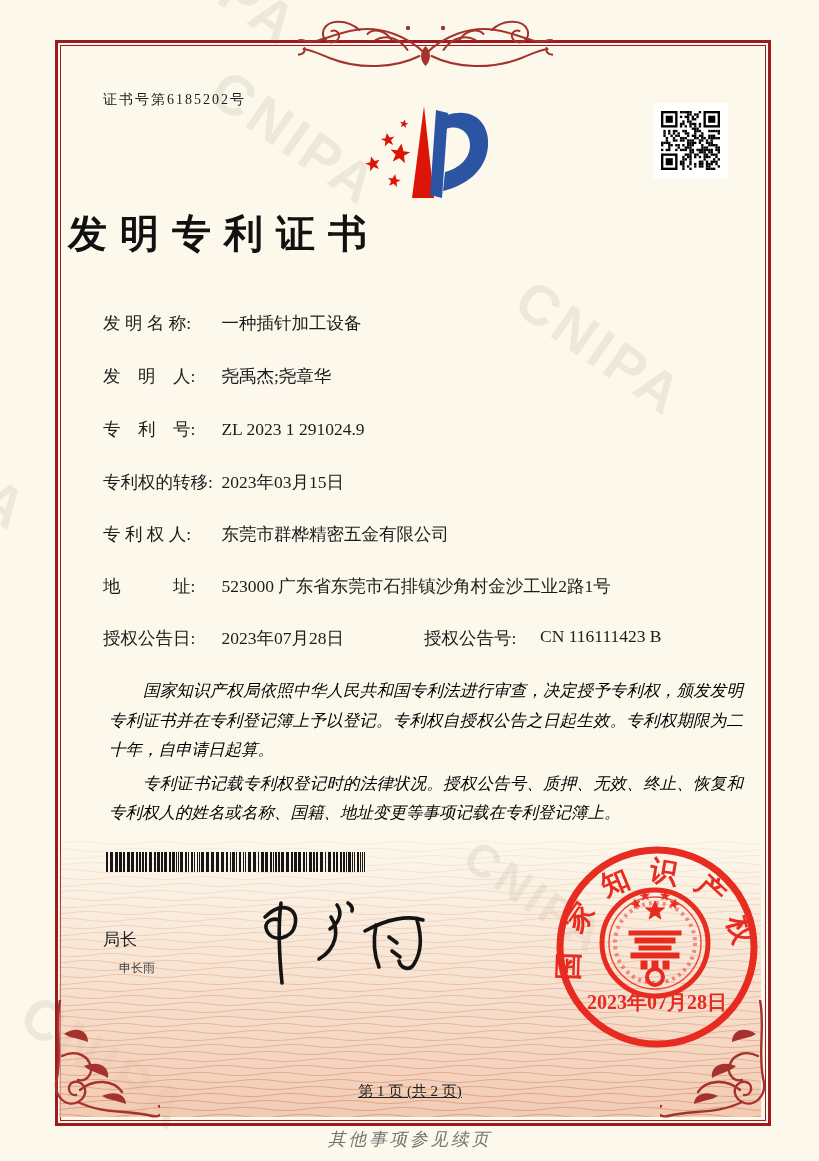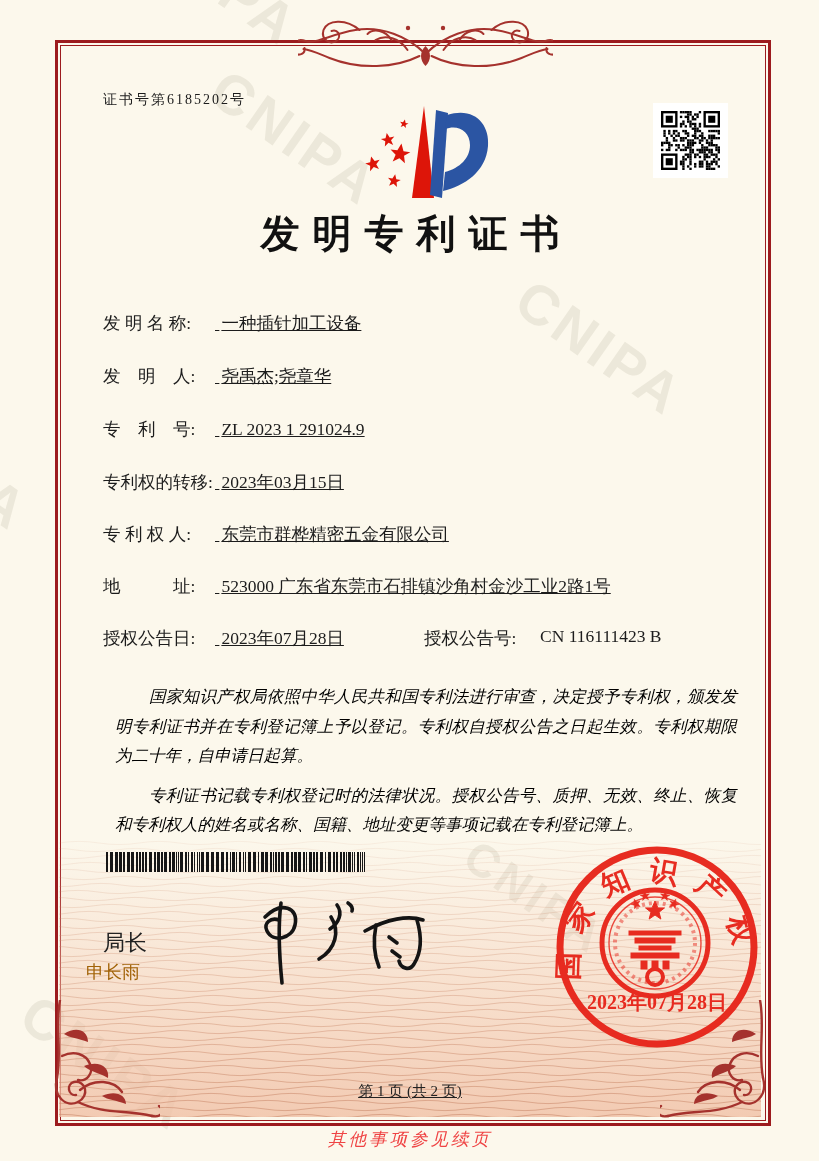--- a/index.html
+++ b/index.html
@@ -14,43 +14,43 @@
          border:3px solid #9c1b1e;}
   .frame::after{content:"";position:absolute;left:2px;top:2px;right:2px;bottom:2px;
          border:1px solid #9c1b1e;}
   .waves{position:absolute;left:59px;top:838px;width:702px;height:279px;overflow:hidden;}
   .deco{position:absolute;pointer-events:none;}
   
   .certno{position:absolute;left:103px;top:91px;font-size:14px;letter-spacing:2px;}
   .logo{position:absolute;left:358px;top:98px;}
   .qrbox{position:absolute;left:653px;top:103px;width:75px;height:75px;background:#ffffff;
          display:flex;align-items:center;justify-content:center;}
-  .title{position:absolute;left:55px;top:207px;width:710px;text-align:center;
+  .title{position:absolute;left:55px;top:207px;width:710px;text-align:left;
          font-size:39px;font-weight:bold;letter-spacing:13px;text-indent:13px;color:#111;}
   
-  .field{position:absolute;left:103px;width:640px;font-size:17.5px;white-space:nowrap;text-decoration:underline;}
+  .field{position:absolute;left:103px;width:640px;font-size:17.5px;white-space:nowrap;}
   .field .lab{display:inline-block;min-width:112px;}
   .field .val{margin-left:2px;}
   .field .lab2{position:absolute;left:321px;text-align:right;}
   .field .val2{position:absolute;left:437px;}
   
   .body-text{position:absolute;left:105px;top:672px;width:642px;font-size:16.5px;
              line-height:29.5px;font-style:italic;color:#000;}
-  .body-text p{margin:10px;text-indent:34px;text-align:justify;}
+  .body-text p{margin:4px;text-indent:34px;text-align:justify;}
   
   .barcode{position:absolute;left:106px;top:852px;}
-  .director-label{position:absolute;left:103px;top:928px;font-size:22px;
+  .director-label{position:absolute;left:103px;top:928px;font-size:17px;
       font-family:"Liberation Sans","DejaVu Sans",sans-serif;color:#222;}
-  .director-name{position:absolute;left:86px;top:960px;font-size:18px;
-      font-family:"Liberation Sans","DejaVu Sans",sans-serif;color:#a16207;}
+  .director-name{position:absolute;left:119px;top:960px;font-size:12px;
+      font-family:"Liberation Sans","DejaVu Sans",sans-serif;color:#404040;}
   .signature{position:absolute;left:245px;top:893px;}
   .seal{position:absolute;left:551px;top:841px;opacity:0.97;}
   .pageno{position:absolute;left:55px;top:1082px;width:710px;text-align:center;font-size:15px;color:#222;text-decoration:underline;}
   .note{position:absolute;left:55px;top:1127px;width:710px;text-align:center;
-        font-size:17.5px;font-style:italic;letter-spacing:3px;color:#ef4444;}
+        font-size:17.5px;font-style:italic;letter-spacing:3px;color:#737373;}
 </style>
 </head>
 <body>
 
 <div class="page">
 
   <div class="wm" style="left:120px;top:-55px;font-size:56px">CNIPA</div>
   <div class="wm" style="left:200px;top:105px;font-size:56px">CNIPA</div>
   <div class="wm" style="left:505px;top:315px;font-size:56px">CNIPA</div>
   <div class="wm" style="left:-150px;top:430px;font-size:56px">CNIPA</div>

